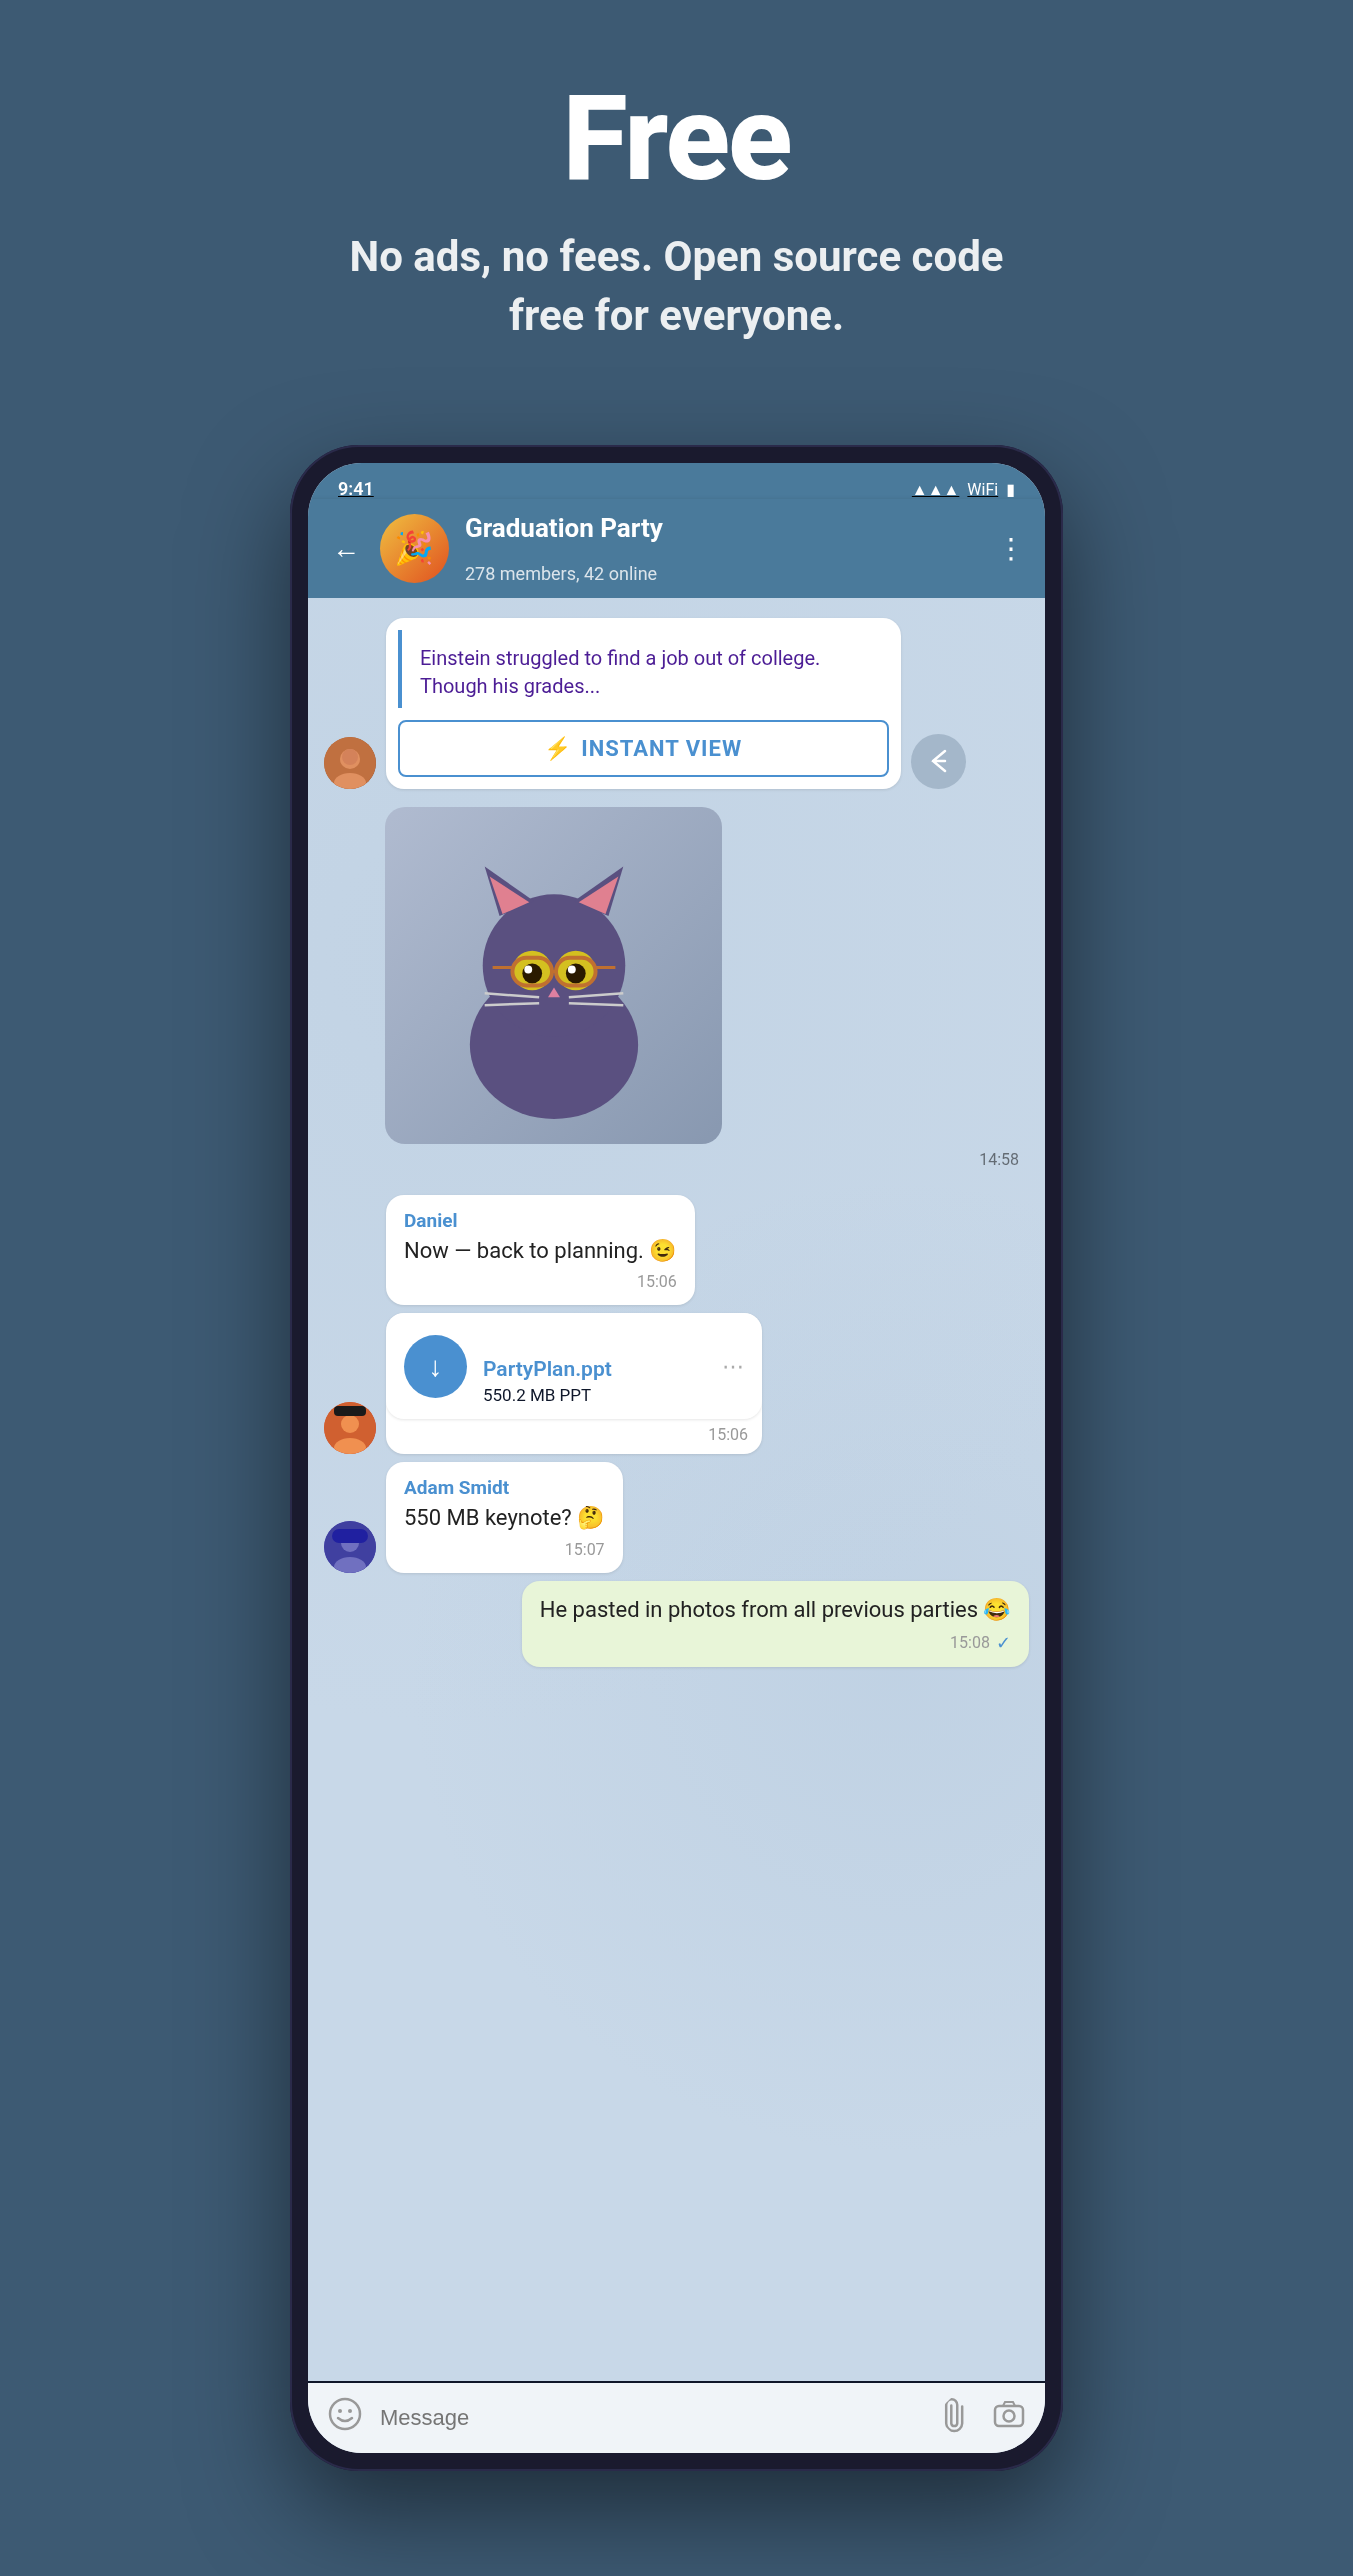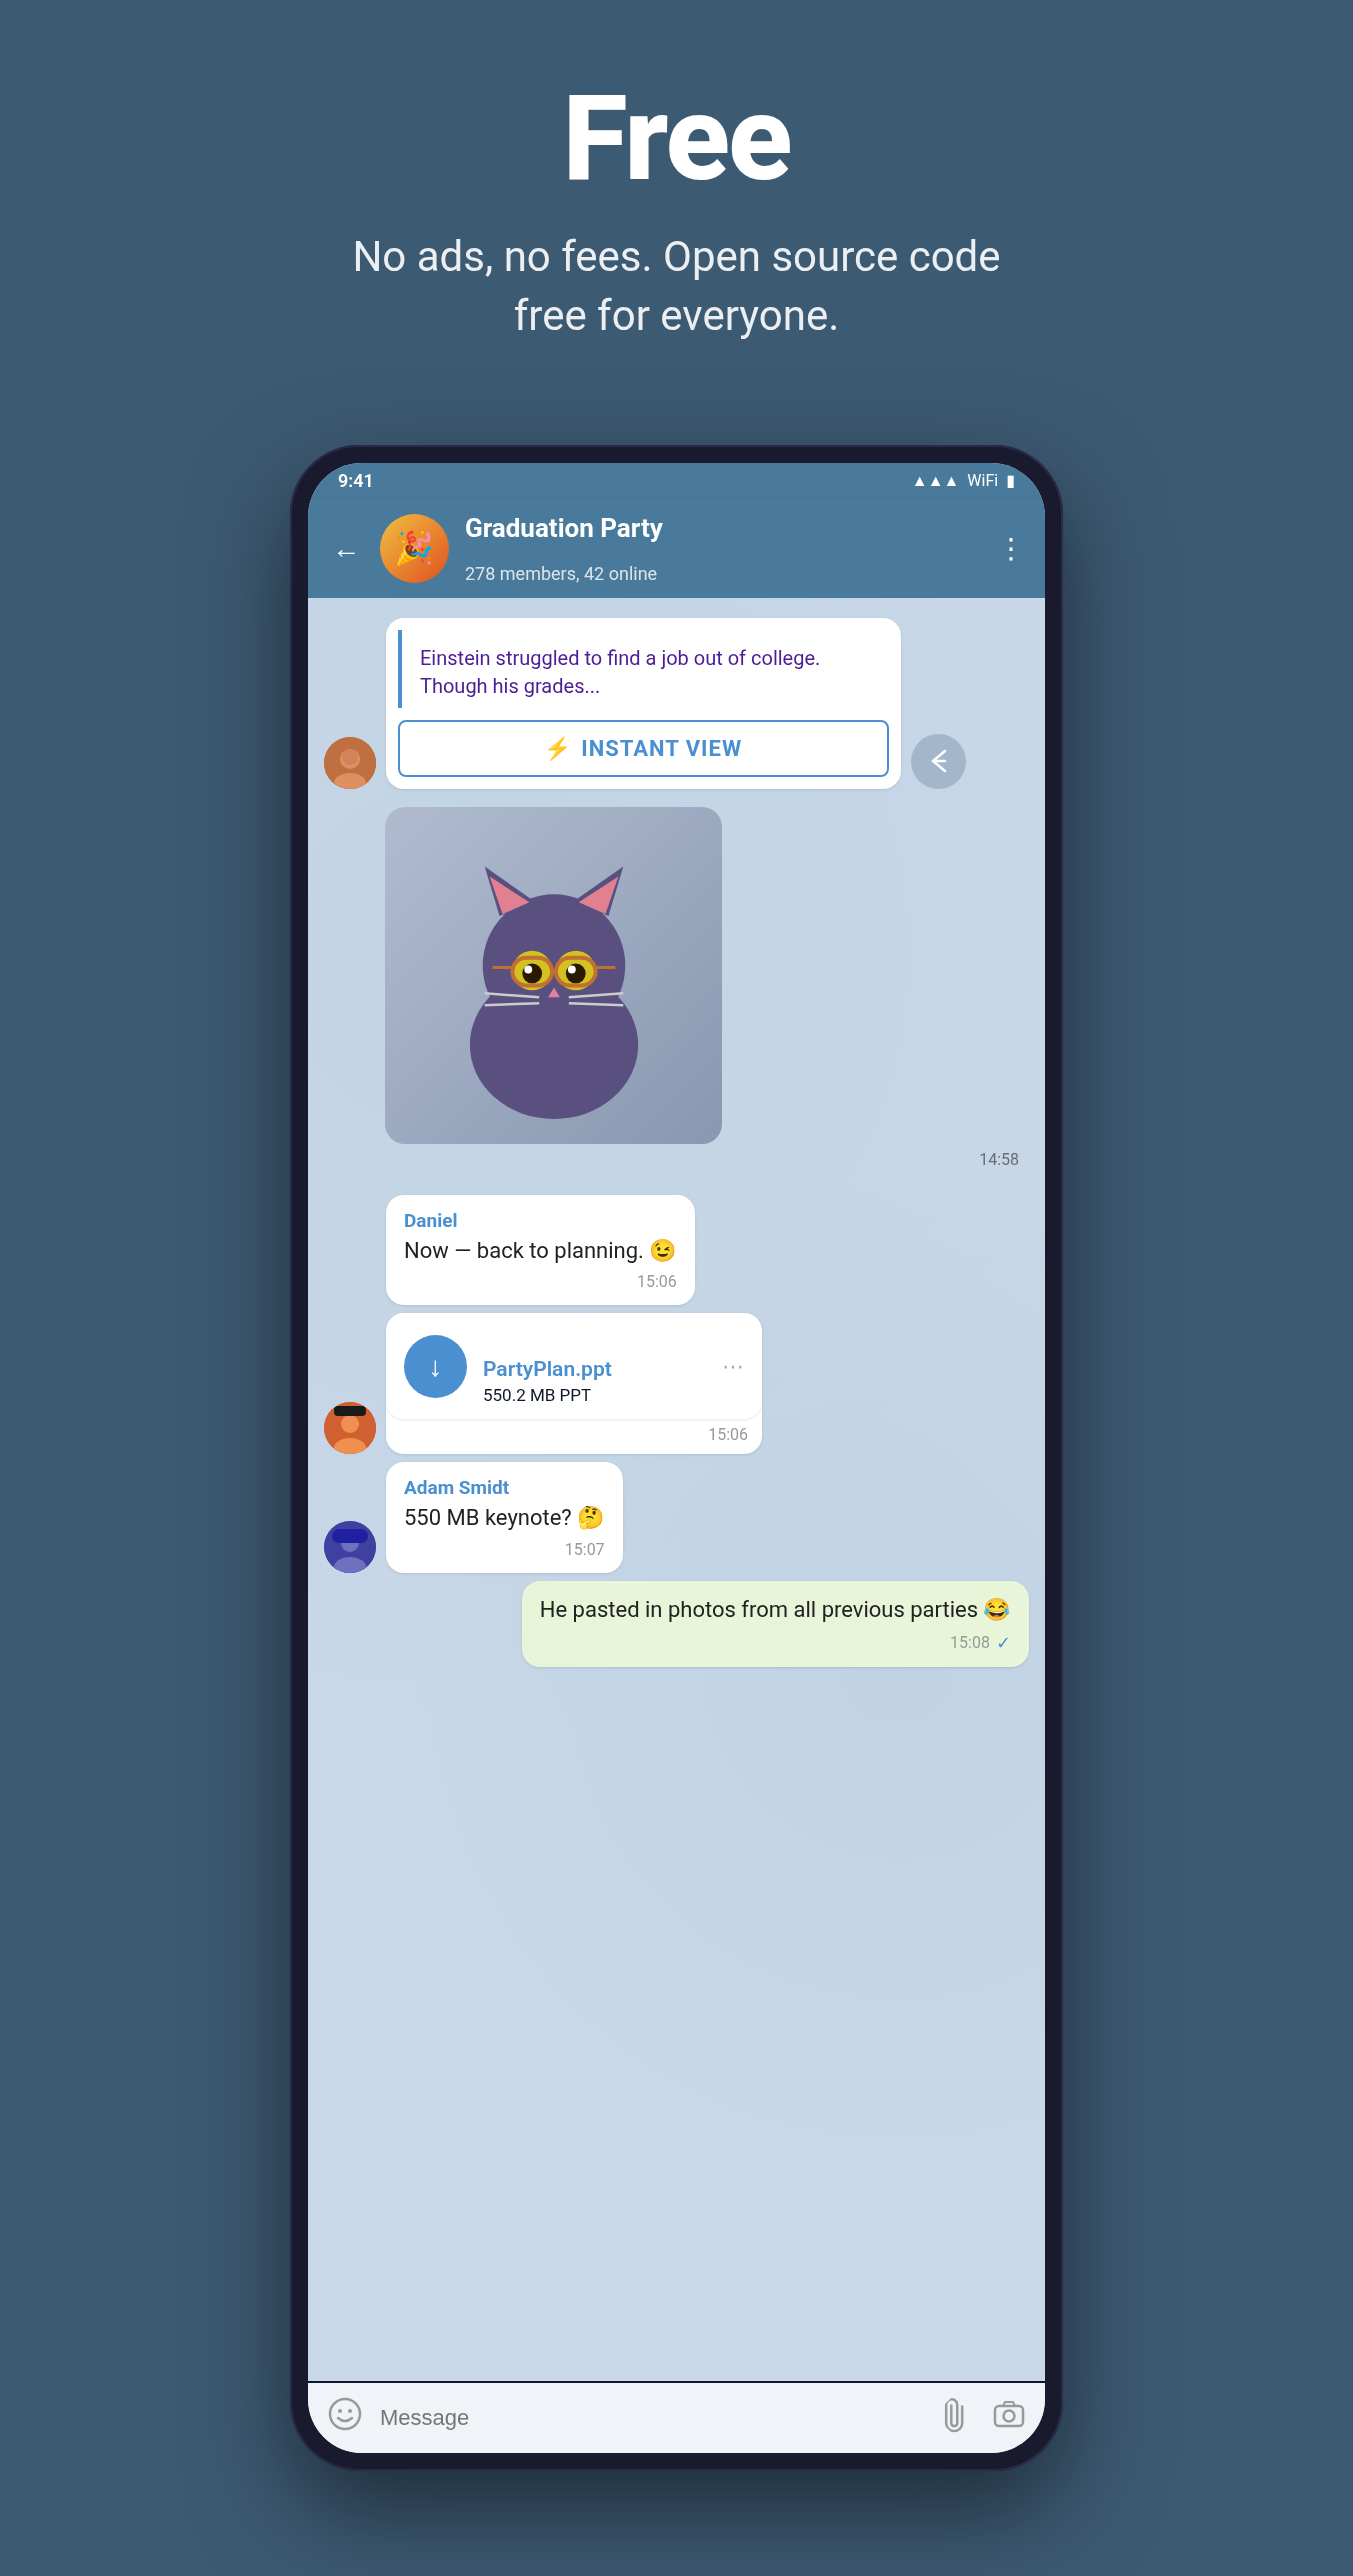--- a/index.html
+++ b/index.html
@@ -25,21 +25,21 @@
     .hero-title {
       font-size: 119px;
       font-weight: 800;
       letter-spacing: -2px;
       margin-bottom: 30px;
       line-height: 1;
     }
 
     .hero-subtitle {
       font-size: 42px;
-      font-weight: 400;
+      font-weight: 700;
       line-height: 1.4;
       color: rgba(255,255,255,0.9);
       max-width: 694px;
       margin: 0 auto;
     }
 
     
     .phone-wrapper {
       width: 773px;
       margin: 40px auto 59px;
@@ -58,23 +58,24 @@
       border-radius: 54px;
       overflow: hidden;
       position: relative;
     }
 
     
     .status-bar {
       background: #4a7a9b;
       height: 36px;
       display: flex;
-      align-items: center;
+      align-items: flex-end;
       justify-content: space-between;
       padding: 0 30px;
+      text-decoration: underline;
     }
 
     .status-time {
       color: white;
       font-size: 18px;
       font-weight: 600;
     }
 
     .status-icons {
       display: flex;

